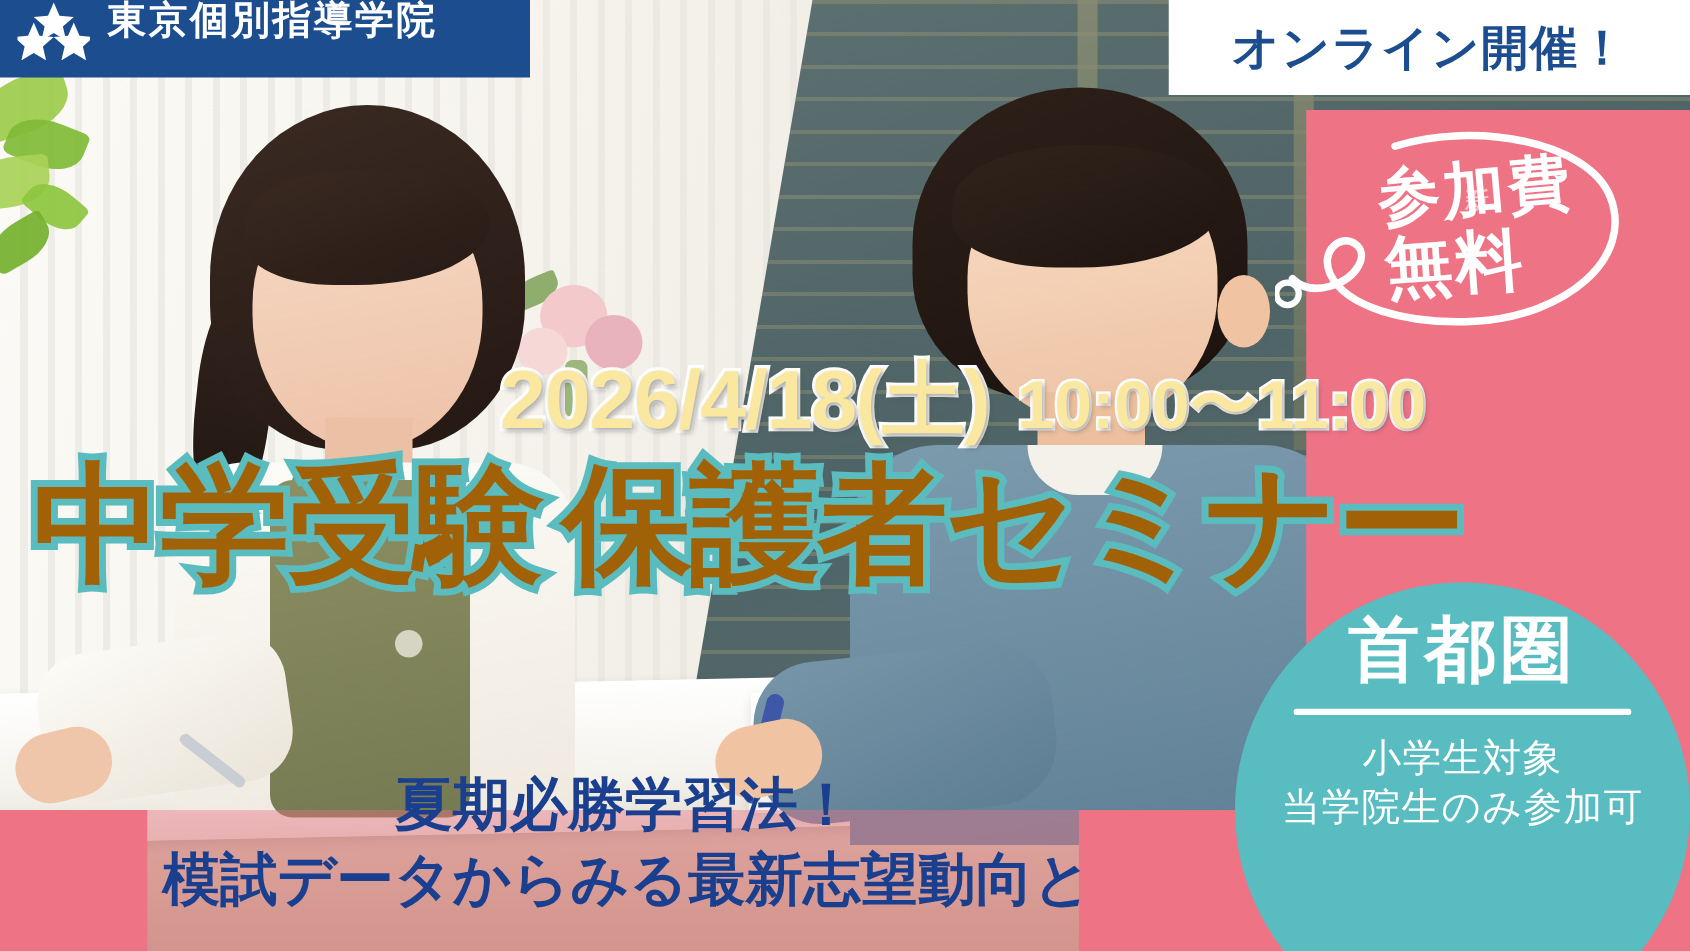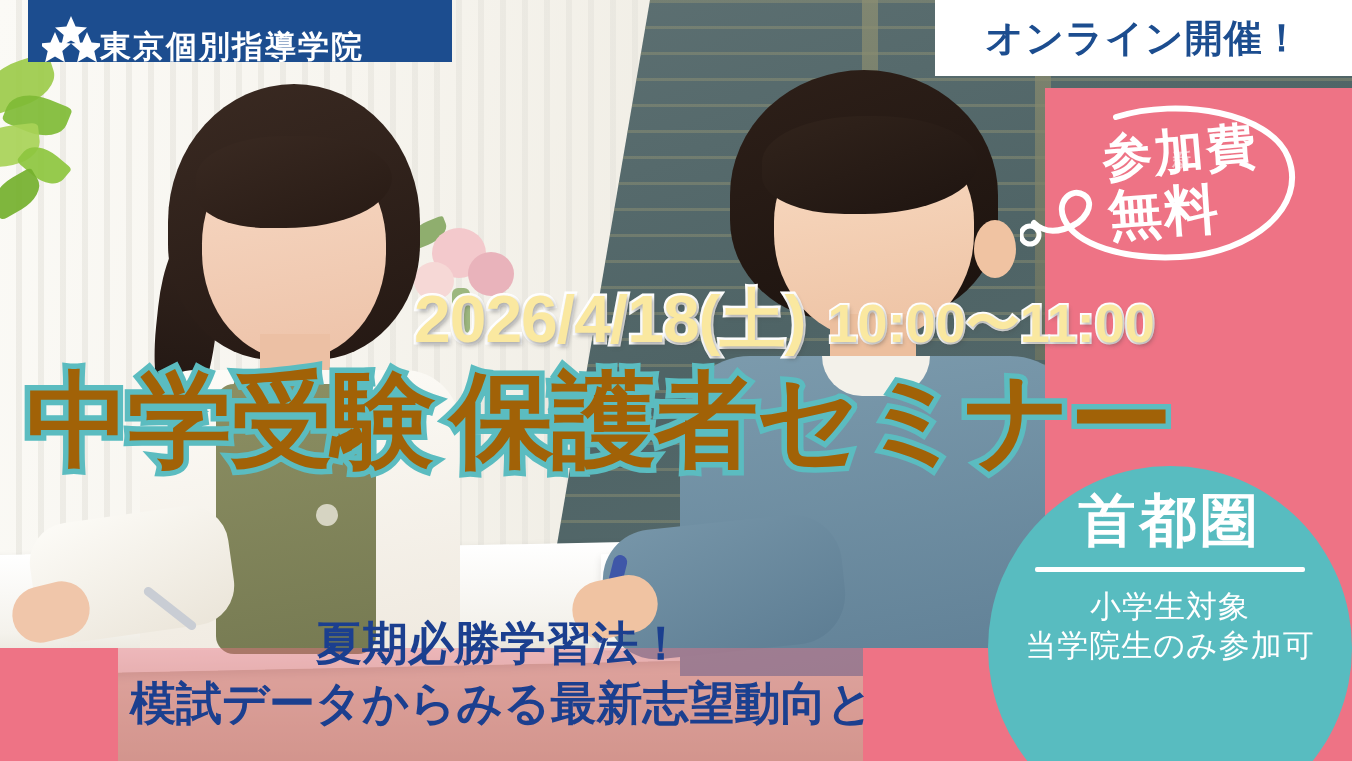--- a/index.html
+++ b/index.html
@@ -179,23 +179,22 @@
   }
   .band-solid-r{
     position:absolute;left:863px;bottom:0;width:489px;height:113px;
     background:#ee7385;
   }
 
   
   .logo-bar{
     position:absolute;left:0;top:0;width:424px;height:62px;
     background:#1c4d8f;
-    display:flex;align-items:flex-end;padding-left:14px;
+    display:flex;align-items:flex-start;gap:14px;padding-left:14px;
     box-sizing:border-box;
-    margin-left:28px;
   }
   .logo-mark{width:58px;height:48px;flex:0 0 auto;}
   .logo-text{
     color:#ffffff;font-size:31px;font-weight:bold;letter-spacing:2px;
     white-space:nowrap;line-height:1;
   }
 
   
   .online-box{
     position:absolute;left:935px;top:0;width:417px;height:76px;
@@ -217,21 +216,21 @@
   }
   .free-l1{font-size:50px;letter-spacing:2px;transform:rotate(-5deg) translateX(10px);}
   .free-l2{font-size:54px;letter-spacing:2px;transform:rotate(-4deg) translateX(-6px);margin-top:6px;}
   .free-ghost{
     position:absolute;left:152px;top:52px;font-size:19px;color:rgba(255,255,255,.55);
     font-weight:bold;
   }
 
   
   .date-row{
-    position:absolute;left:414px;top:286px;
+    position:absolute;left:400px;top:286px;
     display:flex;align-items:baseline;gap:22px;
     white-space:nowrap;
   }
   .date-main{
     font-size:66px;font-weight:bold;color:#fae8a0;line-height:1;
     -webkit-text-stroke:5px #ffffff;paint-order:stroke fill;
     text-shadow:2px 3px 4px rgba(70,70,70,.45);
     letter-spacing:-1px;
   }
   .date-time{

